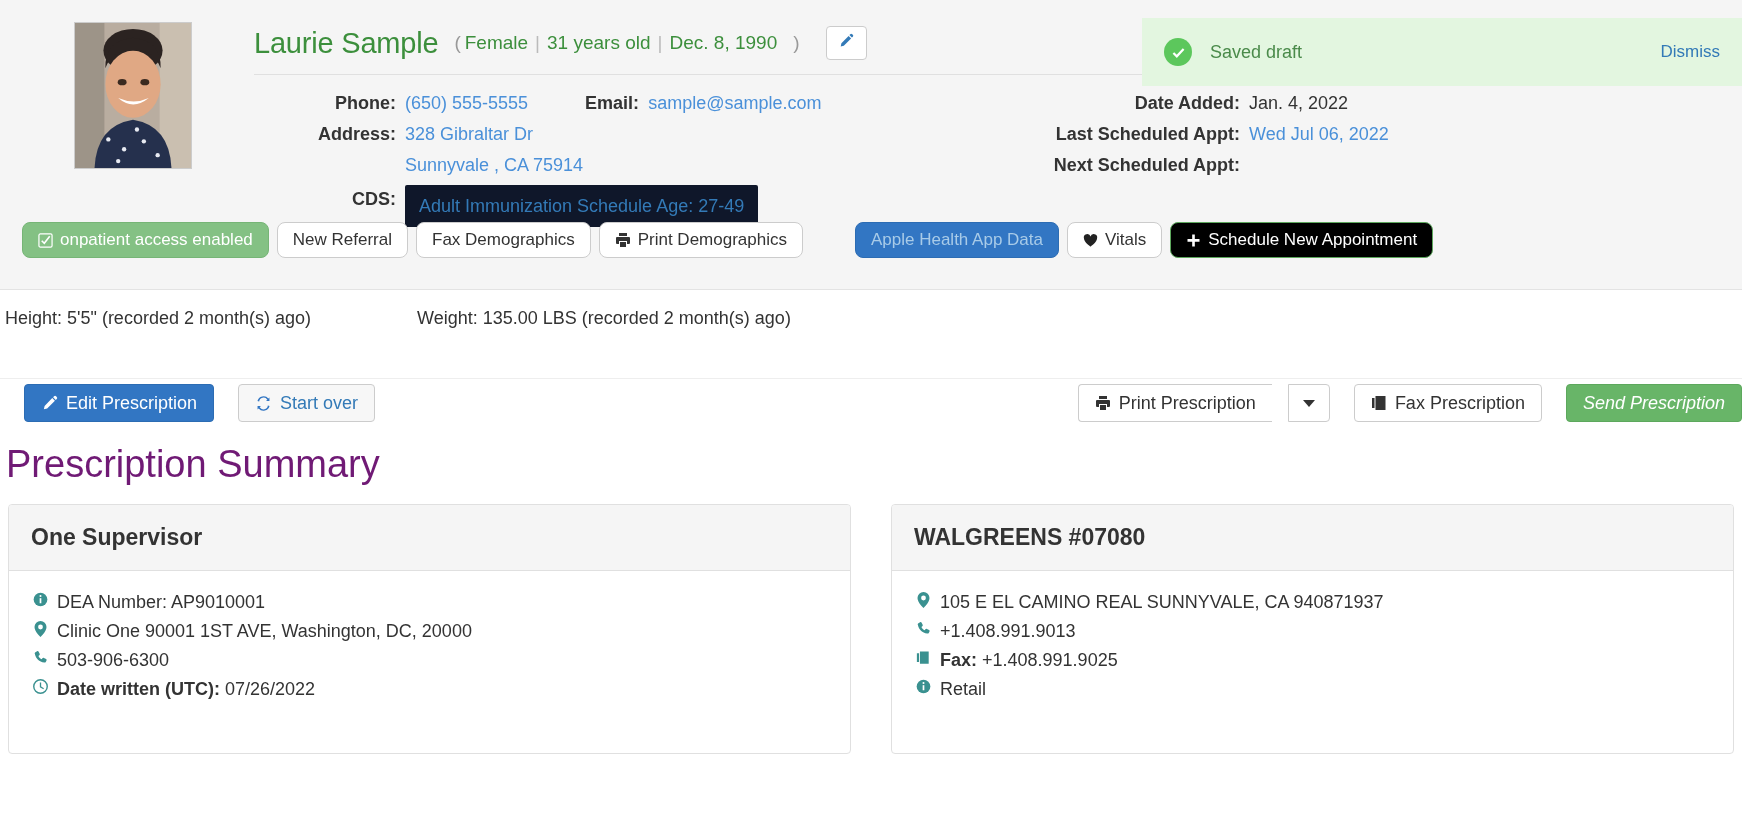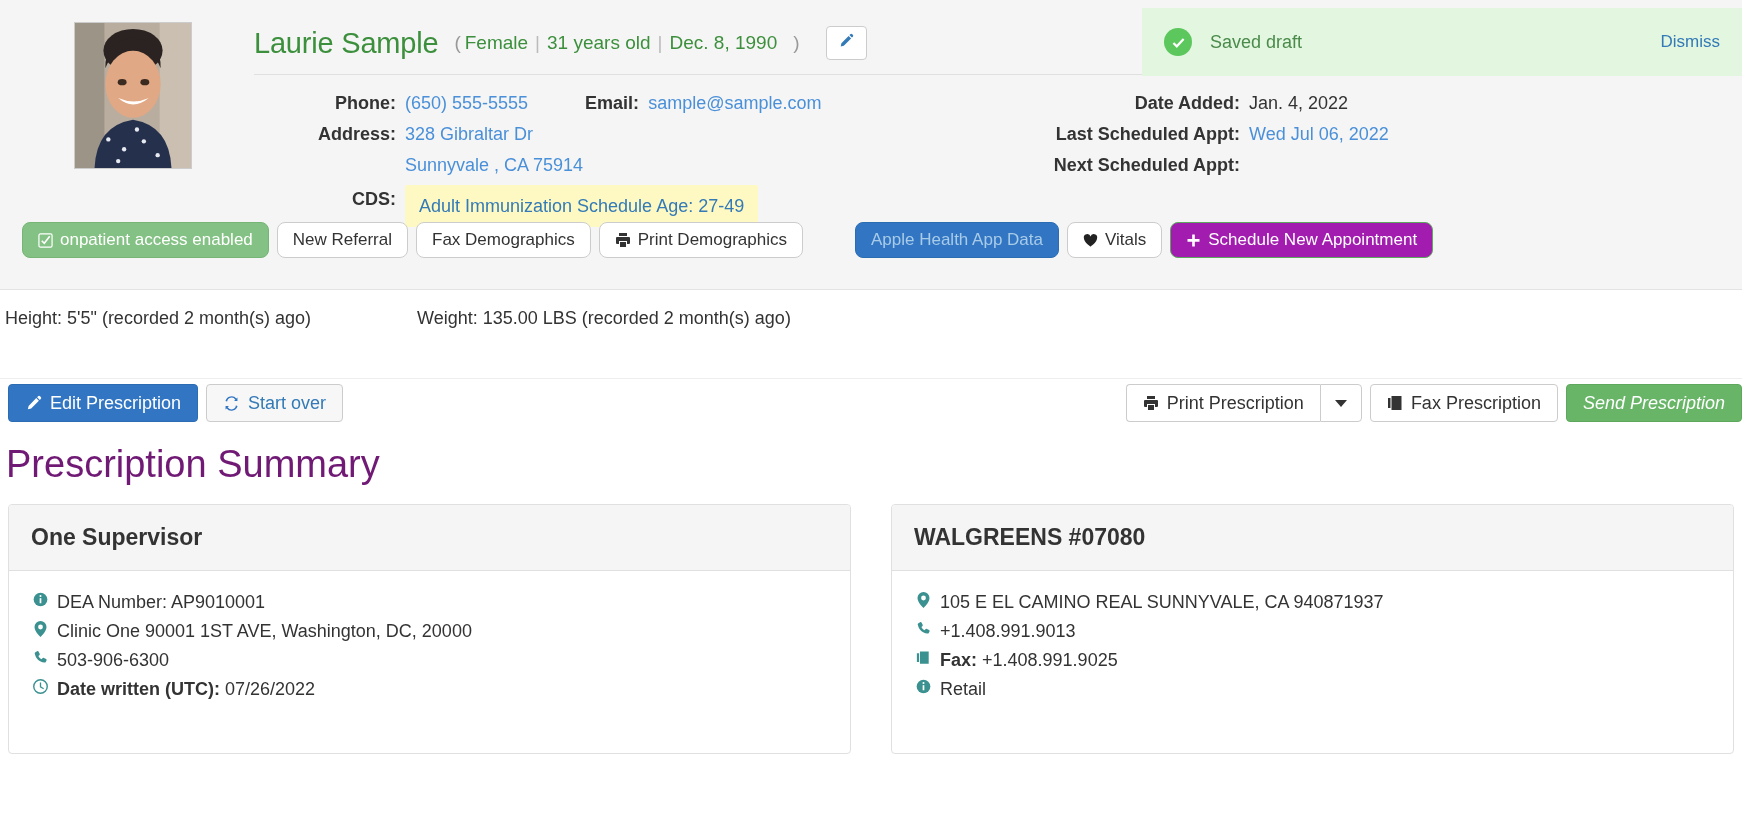--- a/index.html
+++ b/index.html
@@ -110,32 +110,32 @@
   .dlabel.w1 { width: 142px; }
   .dlabel.w2 { width: 326px; }
   .dvalue { margin-left: 9px; }
   .link { color: #4a90d9; text-decoration: none; }
   .plain { color: #333333; }
 
   .email-label { font-weight: bold; margin-left: 57px; }
 
   .cds-pill {
     display: inline-block;
-    background: #fef9c3;
+    background: #0f172a;
     color: #337ab7;
     padding: 7px 14px;
     font-size: 18px;
     margin-left: 9px;
     border-radius: 2px;
   }
 
   
   .toast {
     position: absolute;
-    top: 8px; left: 1142px;
+    top: 18px; left: 1142px;
     width: 600px; height: 68px;
     background: #e3f6e0;
     display: flex;
     align-items: center;
     padding: 0 22px 0 22px;
   }
   .toast-check {
     width: 28px; height: 28px; border-radius: 50%;
     background: #5cc75c;
     display: flex; align-items: center; justify-content: center;
@@ -167,21 +167,21 @@
     align-items: center;
     gap: 7px;
     cursor: pointer;
     white-space: nowrap;
     font-family: "Liberation Sans", sans-serif;
   }
   .btn-green {
     background: #84c184; border-color: #76b576; color: #ffffff;
   }
   .btn-green-solid {
-    background: #a21caf; border-color: #5da85d; color: #ffffff;
+    background: #000000; border-color: #5da85d; color: #ffffff;
   }
   .btn-blue {
     background: #3276c3; border-color: #2c6cb3; color: #a8cbe8;
   }
   .btn-spacer { width: 36px; }
   .ico { display: inline-flex; align-items:center; }
   .ico svg { display:block; }
 
   
   .vitals-row {
@@ -212,20 +212,21 @@
   }
   .rx-left { display: flex; gap: 8px; }
   .rx-right { margin-left: auto; display: flex; gap: 8px; padding-right: 0; }
   .btn-lg {
     height: 38px; font-size: 18px; padding: 0 16px;
     border-radius: 4px; border: 1px solid #cccccc;
     background: #f7f7f7; color: #337ab7;
     display: inline-flex; align-items: center; gap: 8px;
     cursor: pointer; white-space: nowrap;
     font-family: "Liberation Sans", sans-serif;
+    margin-left: 16px;
   }
   .btn-lg.primary { background: #3276c3; border-color: #2c6cb3; color: #ffffff; }
   .btn-lg.white { background: #ffffff; color: #333333; }
   .btn-lg.success { background: #68b568; border-color: #5da85d; color: #ffffff; font-style: italic; }
   .split-group { display: flex; }
   .split-group .btn-lg:first-child { border-top-right-radius: 0; border-bottom-right-radius: 0; border-right: none; }
   .split-group .caret-btn {
     border-top-left-radius: 0; border-bottom-left-radius: 0;
     padding: 0 14px;
   }

